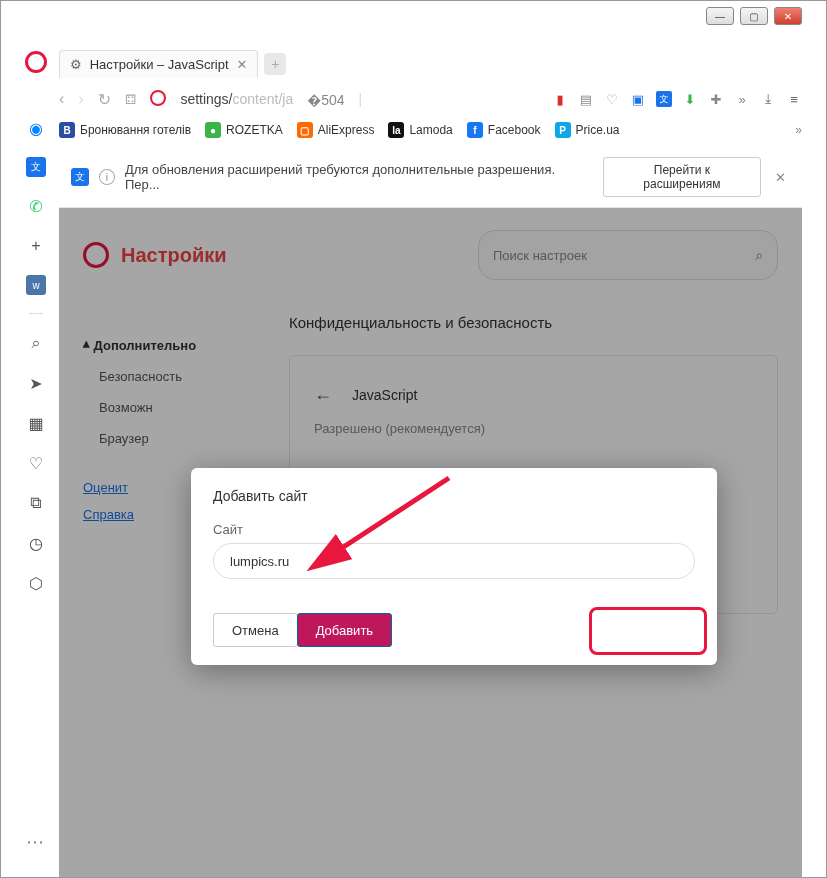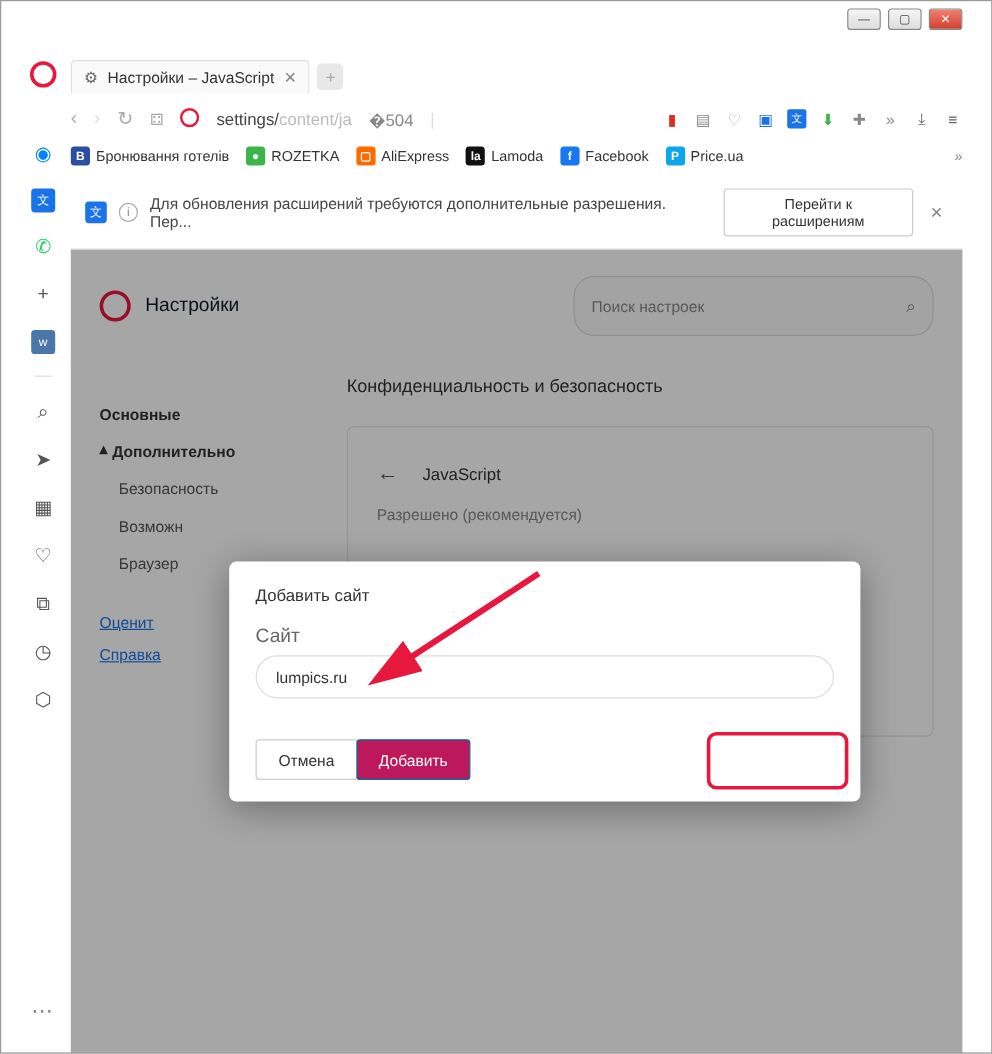--- a/index.html
+++ b/index.html
@@ -42,42 +42,42 @@
 .notice{ display:flex; align-items:center; gap:10px; padding:10px 12px; border-bottom:1px solid #e5e5e5; font-size:13px; color:#444; background:#fff;}
 .notice .nbtn{ margin-left:auto; border:1px solid #ccc; background:#fff; padding:5px 10px; border-radius:3px; font-size:12px; color:#333;}
 .notice .nx{ color:#888; padding:0 4px;}
 
 
 .settings-wrap{ position:relative; height:calc(100% - 42px); }
 .dim{ position:absolute; inset:0; background:rgba(0,0,0,0.35); z-index:5;}
 .settings{ position:absolute; inset:0; padding:12px 0 0 0; display:flex; flex-direction:column;}
 .sheader{ display:flex; align-items:center; padding:10px 24px; gap:12px;}
 .sheader .slogo{ width:26px; height:26px; border-radius:50%; border:3px solid #e8173d;}
-.sheader h2{ font-size:16px; font-weight:400; color:#0f172a;}
+.sheader h2{ font-size:20px; font-weight:700; color:#ef4444;}
 .searchbox{ margin-left:auto; width:300px; height:50px; border:1px solid #ddd; border-radius:17px; display:flex; align-items:center; padding:15px 14px; color:#888; font-size:13px; background:#fafafa;}
 .searchbox .sic{ margin-left:auto; font-size:14px;}
 
 .sbody{ display:flex; flex:1; }
 .snav{ width:170px; padding:40px 0 0 24px; font-size:13px; color:#333;}
 .snav .si{ padding:8px 0;}
 .snav .si.bold{ font-weight:700;}
 .snav .si.sub{ padding-left:16px; color:#555;}
 .snav .link{ color:#1a73e8; text-decoration:underline; padding:6px 0;}
 
 .smain{ flex:1; padding:24px 24px 24px 60px;}
 .smain h3{ font-size:15px; color:#333; font-weight:500; margin-bottom:24px;}
 .card{ border:1px solid #e5e5e5; border-radius:6px; padding:20px 24px; background:#fff;}
 .card .crow{ display:flex; align-items:center; gap:20px; color:#333; font-size:14px; padding:8px 0;}
 .card .back{ font-size:18px; color:#555; }
 .card .muted{ color:#888; font-size:13px; padding-top:14px;}
 
 
 .modal{ position:absolute; z-index:10; left:132px; top:260px; width:526px; background:#fff; border-radius:6px; box-shadow:0 6px 30px rgba(0,0,0,0.35); padding:20px 22px 18px;}
 .modal h4{ font-size:14px; font-weight:400; color:#333; margin-bottom:18px;}
-.modal .lbl{ font-size:16px; color:#666; margin-bottom:6px;}
+.modal .lbl{ font-size:13px; color:#666; margin-bottom:6px;}
 .modal .inp{ width:100%; height:36px; border:1px solid #ddd; border-radius:18px; padding:0 16px; font-size:13px; color:#333; outline:none;}
 .modal .btnrow{ display:flex; justify-content:flex-start; gap:0; margin-top:34px; align-items:center;}
 .modal .btn{ height:34px; padding:0 18px; font-size:13px; border-radius:3px; display:flex; align-items:center;}
 .modal .btn.cancel{ background:#fff; border:1px solid #ccc; color:#333;}
 .modal .btn.add{ background:#be185d; border:1px solid #0369a1; color:#fff; margin-left:-1px;}
 .highlight-ring{ position:absolute; border:3px solid #e8173d; border-radius:8px; pointer-events:none;}
 
 
 .arrow{ position:absolute; z-index:12; pointer-events:none; }
 
@@ -190,21 +190,20 @@
       <div class="sheader">
         <div class="slogo"></div>
         <h2>Настройки</h2>
         <div class="searchbox">
           <span textcontent="Поиск настроек">Поиск настроек</span>
           <span class="sic">⌕</span>
         </div>
       </div>
       <div class="sbody">
         <div class="snav">
-          <div class="si" style="font-weight:700;">Основные</div>
           <div class="si bold"><span style="display:inline-block;transform:rotate(180deg);margin-right:4px;">▾</span><span>Дополнительно</span></div>
           <div class="si sub">Безопасность</div>
           <div class="si sub">Возможн</div>
           <div class="si sub">Браузер</div>
           <div style="height:20px;"></div>
           <div class="link">Оценит</div>
           <div class="link">Справка</div>
         </div>
         <div class="smain">
           <h3>Конфиденциальность и безопасность</h3>

